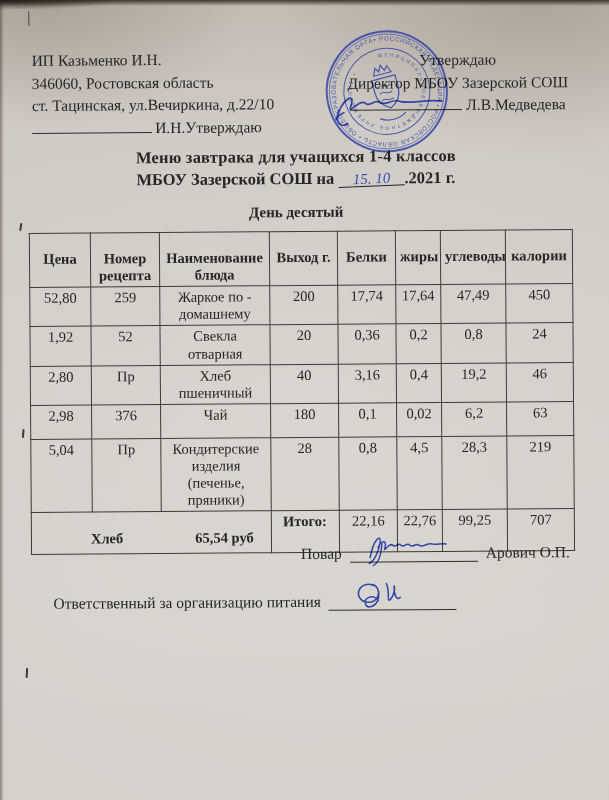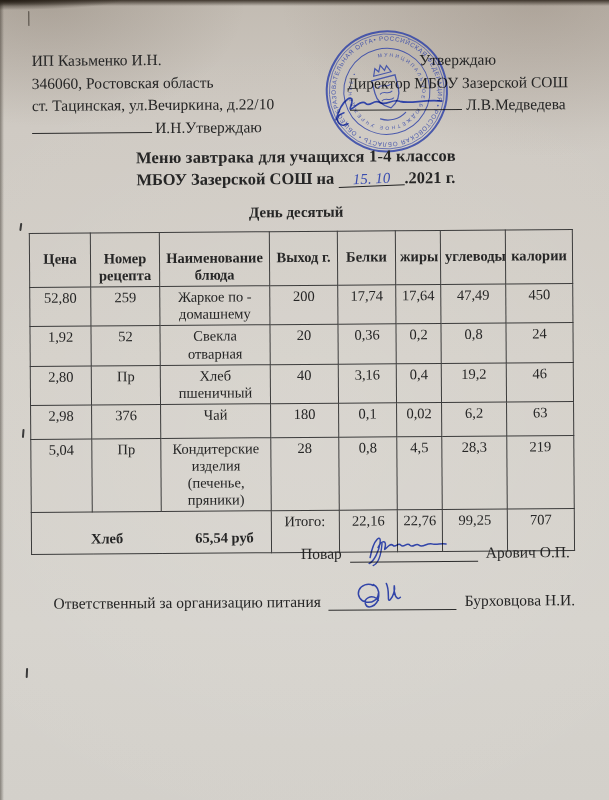--- a/index.html
+++ b/index.html
@@ -41,21 +41,21 @@
       font-size:15px;font-weight:600;}
 
   table.menu{position:absolute;left:30px;top:231px;width:543px;border-collapse:collapse;
       font-size:14.5px;line-height:1.18;table-layout:fixed;}
   table.menu th,table.menu td{border:1.6px solid #3c3c3c;vertical-align:top;
       text-align:center;padding:2px 4px;overflow:hidden;}
   table.menu th{font-weight:bold;padding-top:17px;}
   tr.emph td:nth-child(1),tr.emph td:nth-child(2){font-weight:normal;}
   .totals-left{display:flex;margin-top:16px;padding-left:55px;gap:72px;
       font-weight:bold;white-space:nowrap;}
-  .totals-label-cell{text-align:left;font-weight:normal;padding-right:5px!important;}
+  .totals-label-cell{text-align:left;font-weight:bold;padding-right:5px!important;}
 
   .sig-row{position:absolute;display:flex;align-items:flex-end;font-size:15.5px;white-space:nowrap;}
   .sig-cook{left:300px;top:544px;}
   .sig-resp{left:52px;top:592px;}
   .sig-line{position:relative;display:inline-block;border-bottom:1.3px solid #2b2b2b;
       width:128px;height:18px;margin:0 8px;}
   .sig-line svg{position:absolute;left:12px;bottom:-6px;mix-blend-mode:multiply;}
 
   .mark{position:absolute;background:#3a3a3a;border-radius:1px;}
   .mark1{left:21px;top:221px;width:2px;height:8px;transform:rotate(8deg);}
@@ -225,21 +225,20 @@
     </div>
 
     <div class="sig-row sig-resp">
       <span>Ответственный за организацию питания</span>
       <span class="sig-line">
         <svg width="72" height="36" viewBox="0 0 72 36">
           <path class="ink" stroke-width="1.5" d="M38,14 a10,9 0 1,1 -5,-8 M33,5 C41,9 40,24 31,27 C25,29 22,21 28,18 C32,16 36,18 38,21"></path>
           <path class="ink" stroke-width="1.5" d="M46,4 C50,12 46,24 50,20 C53,17 55,10 54,6 C53,14 56,22 60,18"></path>
         </svg>
       </span>
-      <span>Бурховцова Н.И.</span>
     </div>
 
     <div class="mark mark1"></div>
     <div class="mark mark2"></div>
     <div class="mark mark3"></div>
     <div class="mark hair"></div>
   </div>
 
   <div class="edge-top"></div>
   <div class="edge-top-left"></div>

